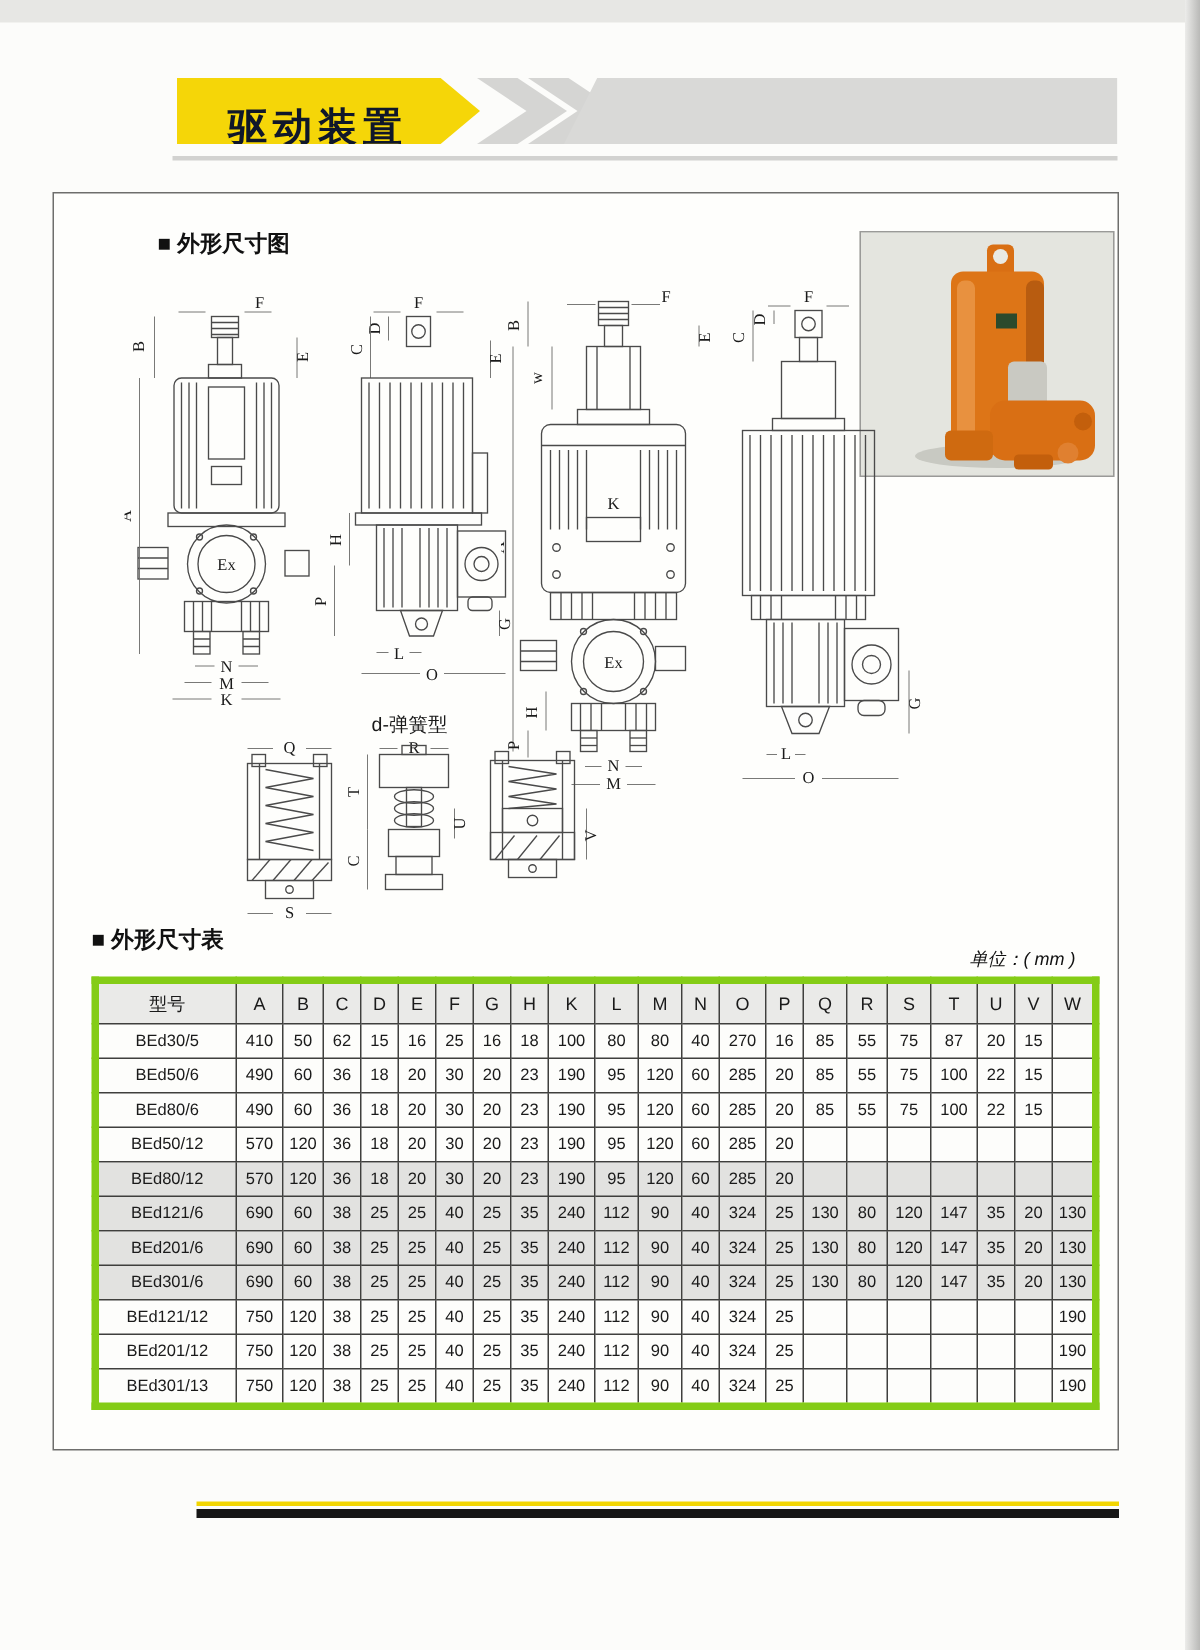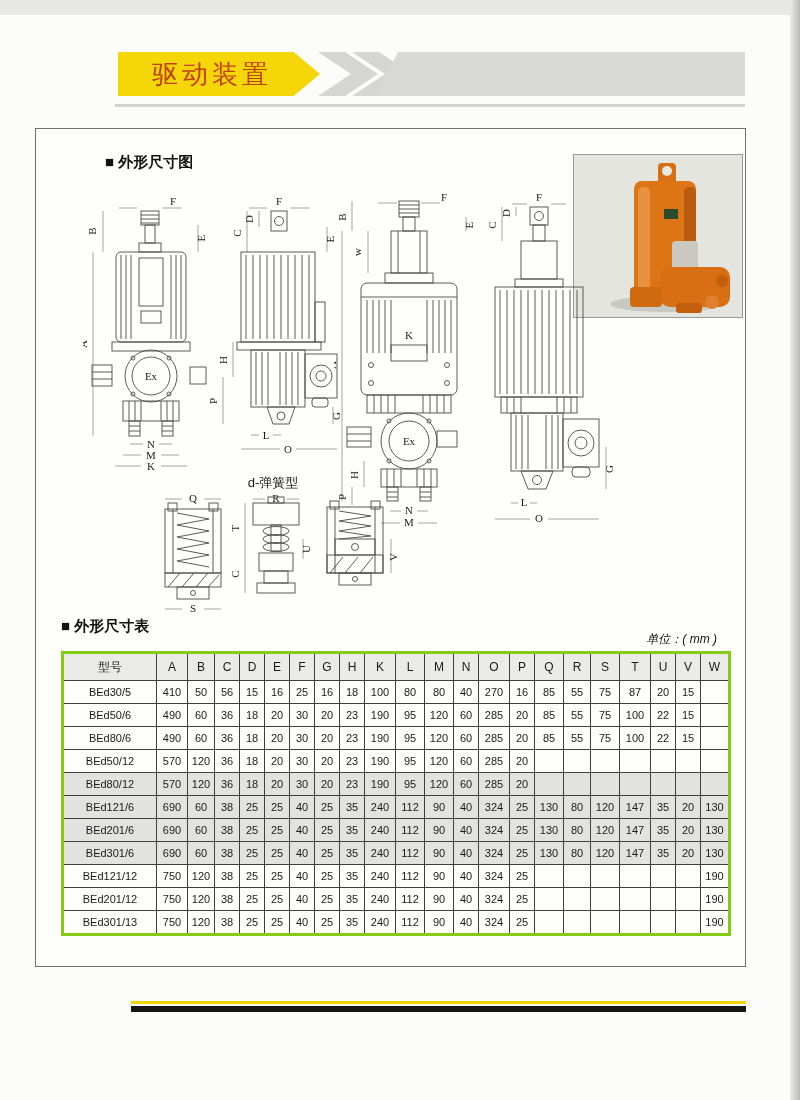--- a/index.html
+++ b/index.html
@@ -4,22 +4,22 @@
 <style>
   html,body{margin:0;padding:0;background:#ffffff;}
   .page{position:relative;width:800px;height:1100px;background:#fcfcfa;overflow:hidden;
         font-family:"Liberation Sans",sans-serif;color:#1a1a1a;}
   .top-band{position:absolute;left:0;top:0;width:800px;height:15px;background:#e7e7e4;}
   .right-band{position:absolute;right:0;top:0;width:10px;height:1100px;
               background:linear-gradient(to right,#ececea,#b9b9b7);}
   
   .banner-yellow{position:absolute;left:118px;top:52px;width:202px;height:44px;background:#f5d608;
     clip-path:polygon(0 0,87% 0,100% 50%,87% 100%,0 100%);}
-  .banner-title{position:absolute;left:34px;top:0;height:44px;line-height:44px;
-    font-size:26px;font-weight:normal;letter-spacing:4px;color:#c2410c;}
+  .banner-title{position:absolute;left:34px;top:10px;height:44px;line-height:44px;
+    font-size:26px;font-weight:bold;letter-spacing:4px;color:#0f172a;}
   .chev{position:absolute;top:52px;width:60px;height:44px;background:#d5d5d3;
     clip-path:polygon(0 0,45% 0,100% 50%,45% 100%,0 100%,55% 50%);}
   .chev1{left:318px;} .chev2{left:352px;}
   .banner-bar{position:absolute;left:376px;top:52px;width:369px;height:44px;background:#d9d9d7;
     clip-path:polygon(6% 0,100% 0,100% 100%,0 100%);}
   .banner-underline{position:absolute;left:115px;top:104px;width:630px;height:3px;background:#d2d2d0;}
   
   .content{position:absolute;left:35px;top:128px;width:709px;height:837px;background:#fefefc;
     border:1px solid #6e6e6c;}
   .sec-title{position:absolute;font-size:15px;font-weight:bold;color:#111;}
@@ -36,21 +36,21 @@
   .tech .d{stroke:#6a6a68;stroke-width:.6;}
   .tech text{fill:#1a1a1a;stroke:none;font-family:"Liberation Serif",serif;font-size:11px;}
   .tech text.cn{font-family:"Liberation Sans",sans-serif;font-size:13px;}
   
   .dims-table{position:absolute;left:25px;top:522px;width:656px;border-collapse:collapse;
     table-layout:fixed;font-size:11px;text-align:center;}
   .dims-table th,.dims-table td{border:1px solid #3f3f3d;padding:0;overflow:hidden;white-space:nowrap;}
   .dims-table th{height:26px;background:#eaeae8;font-weight:normal;font-size:12px;}
   .dims-table td{height:22px;background:#fdfdfb;}
   .dims-table tr.shaded td{background:#e2e2e0;}
-  .dims-table{border:3px solid #84cc16;}
+  .dims-table{border:5px solid #84cc16;}
   
   .foot-yellow{position:absolute;left:131px;top:1001px;width:615px;height:3px;background:#f2d500;}
   .foot-black{position:absolute;left:131px;top:1006px;width:615px;height:6px;background:#161616;}
 </style>
 </head>
 <body>
 
 <div class="page">
   <div class="top-band"></div>
   <div class="right-band"></div>
@@ -450,21 +450,21 @@
             <th>U</th>
             <th>V</th>
             <th>W</th>
           </tr>
         </thead>
       <tbody>
           <tr>
             <td>BEd30/5</td>
             <td>410</td>
             <td>50</td>
-            <td>56</td>
+            <td>62</td>
             <td>15</td>
             <td>16</td>
             <td>25</td>
             <td>16</td>
             <td>18</td>
             <td>100</td>
             <td>80</td>
             <td>80</td>
             <td>40</td>
             <td>270</td>

